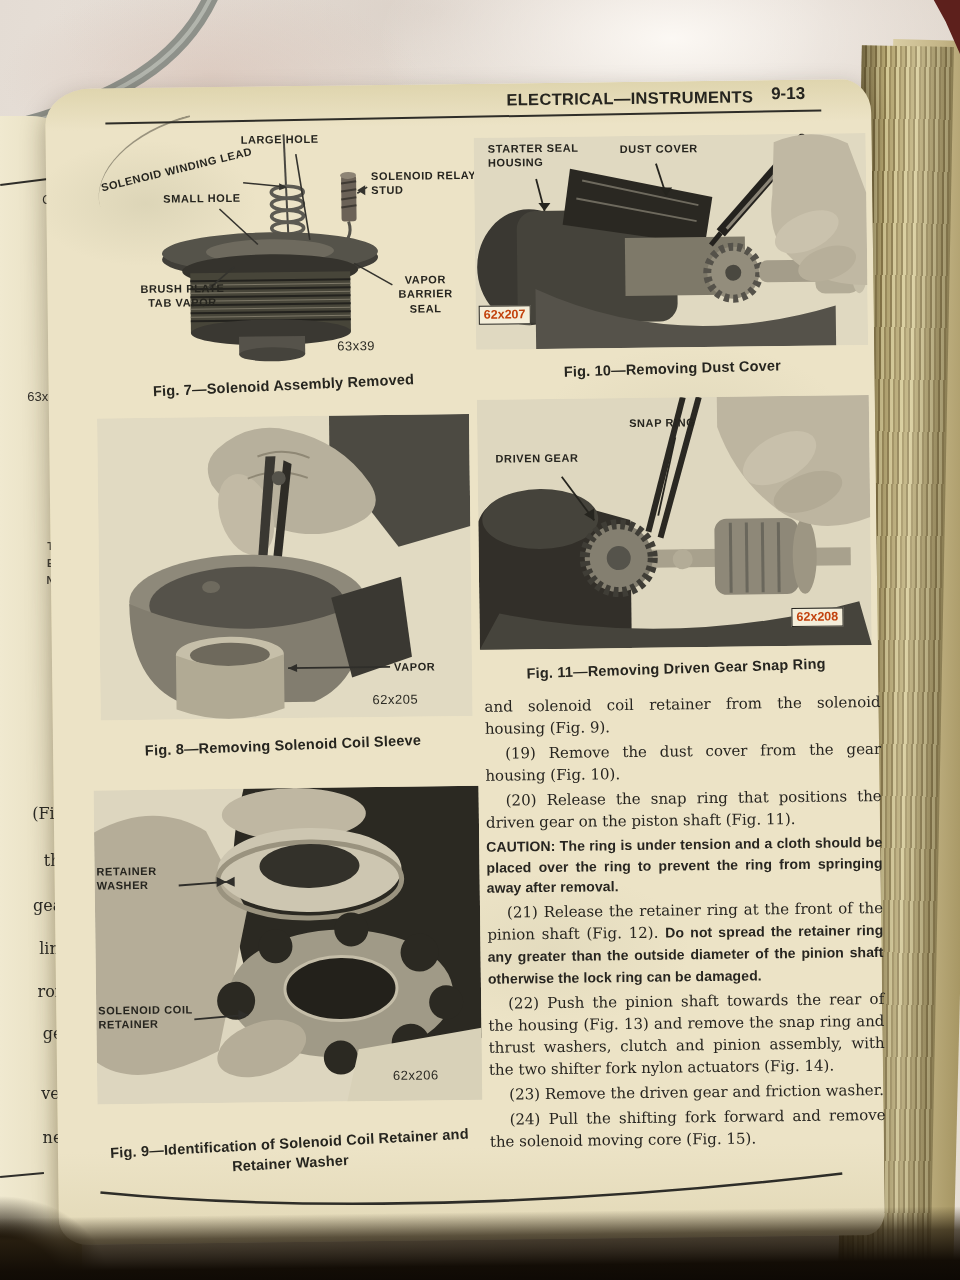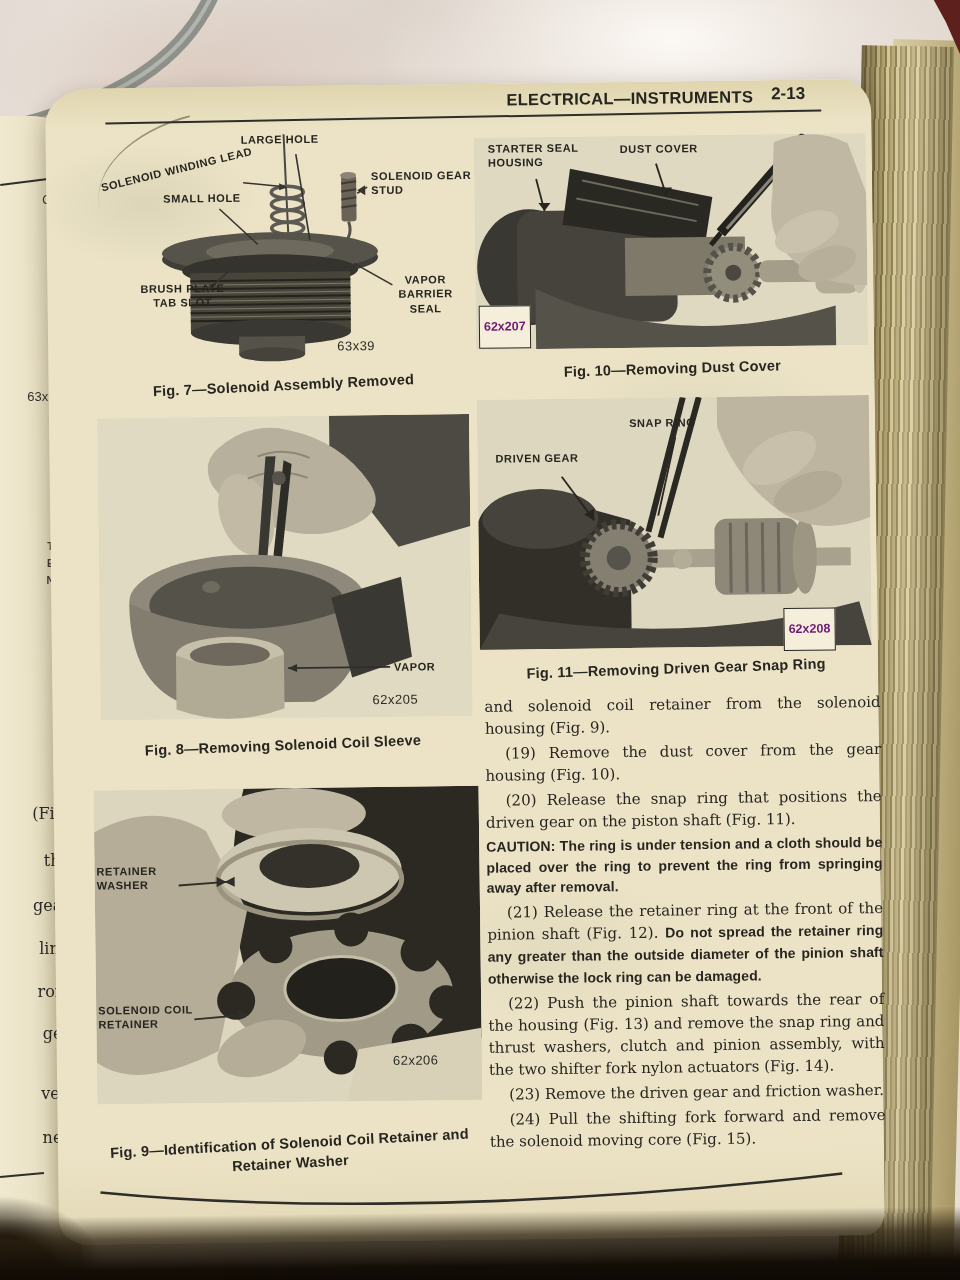--- a/index.html
+++ b/index.html
@@ -62,22 +62,22 @@
     font:bold 16.5px/1 "Liberation Sans",sans-serif;letter-spacing:.3px;color:#26251f;}
   .head-num{left:726px;top:5px;font:bold 17px/1 "Liberation Sans",sans-serif;color:#26251f;}
 
   
   .photo{position:absolute;}
   .photo svg{position:absolute;inset:0;}
   .flabel{position:absolute;font:bold 11px/1.3 "Liberation Sans",sans-serif;letter-spacing:.6px;
     color:#26251f;white-space:pre-line;}
   .flabel.ctr{text-align:center;}
   .pcode{position:absolute;font:13px/1 "Liberation Sans",sans-serif;letter-spacing:.5px;color:#2c2b24;}
-  .badge{position:absolute;font:bold 12.5px/1.2 "Liberation Sans",sans-serif;color:#701a75;
-    background:#f4eeda;border:1.5px solid #26251f;padding:13px 4px;}
+  .badge{position:absolute;font:bold 12.5px/1.2 "Liberation Sans",sans-serif;color:#c2410c;
+    background:#f4eeda;border:1.5px solid #26251f;padding:1px 4px;}
   .caption{position:absolute;font:bold 14.5px/1.35 "Liberation Sans",sans-serif;color:#26251f;
     text-align:center;letter-spacing:.2px;}
 
   
   .bodytext{left:432px;top:612px;width:396px;font:15px/1.47 "DejaVu Serif",serif;
     color:#272520;text-align:justify;}
   .bodytext p{margin:0 0 3px 0;}
   .para.ind{text-indent:20px;}
   .bsans{font-family:"Liberation Sans",sans-serif;font-weight:bold;font-size:14px;
     letter-spacing:.1px;}
@@ -125,21 +125,21 @@
   <div class="lp-rule" style="left:0;top:64px;width:64px;transform:rotate(-7deg)"></div>
   <div class="lp-rule" style="left:0;top:1058px;width:44px;transform:rotate(-5deg)"></div>
 </div>
 
 <div class="abs gutter-shadow"></div>
 
 <div class="abs main-page">
   <div class="abs curl-line"></div>
 
   <div class="abs head-title">ELECTRICAL—INSTRUMENTS</div>
-  <div class="abs head-num">2-13</div>
+  <div class="abs head-num">9-13</div>
   <div class="abs head-rule"></div>
 
   <div class="photo" style="left:45px;top:42px;width:380px;height:240px">
     <svg viewBox="0 0 380 240">
       <line x1="193" y1="6" x2="197" y2="120" stroke="#4a4842" stroke-width="2"></line>
       <g stroke="#5c5a52" stroke-width="3.5" fill="none">
         <ellipse cx="196" cy="64" rx="16" ry="6"></ellipse>
           <ellipse cx="196" cy="76" rx="16" ry="6"></ellipse>
         <ellipse cx="196" cy="88" rx="16" ry="6"></ellipse>
           <ellipse cx="196" cy="100" rx="16" ry="6"></ellipse>
@@ -182,25 +182,25 @@
         <line x1="276" y1="60" x2="266" y2="66"></line>
         <line x1="128" y1="80" x2="166" y2="116"></line>
         <line x1="116" y1="160" x2="142" y2="138"></line>
         <line x1="300" y1="158" x2="262" y2="136"></line>
       </g>
       <polygon points="188,55 196,59 188,62" fill="#34332e"></polygon>
       <polygon points="266,63 274,58 274,68" fill="#34332e"></polygon>
     </svg>
     <div class="flabel" style="left:8px;top:32px;width:162px;transform:rotate(-13deg)">SOLENOID WINDING LEAD</div>
     <div class="flabel" style="left:150px;top:4px">LARGE HOLE</div>
-    <div class="flabel" style="left:280px;top:42px;width:110px">SOLENOID GEAR
+    <div class="flabel" style="left:280px;top:42px;width:110px">SOLENOID RELAY
 STUD</div>
     <div class="flabel" style="left:72px;top:62px">SMALL HOLE</div>
     <div class="flabel ctr" style="left:40px;top:152px;width:100px">BRUSH PLATE
-TAB SLOT</div>
+TAB VAPOR</div>
     <div class="flabel ctr" style="left:296px;top:146px;width:74px">VAPOR
 BARRIER
 SEAL</div>
     <div class="pcode" style="left:244px;top:212px">63x39</div>
   </div>
   <div class="caption" style="left:45px;top:290px;width:380px;transform:rotate(-2deg)">Fig. 7—Solenoid Assembly Removed</div>
 
   <div class="photo" style="left:48px;top:330px;width:372px;height:302px">
     <svg viewBox="0 0 372 302">
       <rect width="372" height="302" fill="#e1dac2"></rect>
@@ -259,21 +259,21 @@
         <line x1="98" y1="230" x2="152" y2="226"></line>
       </g>
       <polygon points="140,93 130,88 130,98" fill="#2f2e2a" transform="rotate(180 135 93)"></polygon>
       <polygon points="132,93 122,88 122,98" fill="#2f2e2a"></polygon>
       <polygon points="152,226 142,221 142,231" fill="#2f2e2a"></polygon>
     </svg>
     <div class="flabel" style="left:2px;top:74px;width:86px">RETAINER
 WASHER</div>
     <div class="flabel" style="left:2px;top:213px;width:100px">SOLENOID COIL
 RETAINER</div>
-    <div class="pcode" style="left:296px;top:267px">62x206</div>
+    <div class="pcode" style="left:296px;top:282px">62x206</div>
   </div>
   <div class="caption" style="left:22px;top:1048px;width:420px;transform:rotate(-2.4deg)">Fig. 9—Identification of Solenoid Coil Retainer and Retainer Washer</div>
 
   <div class="photo" style="left:428px;top:54px;width:392px;height:212px">
     <svg viewBox="0 0 392 212">
       <rect width="392" height="212" fill="#e0d9c1"></rect>
       <ellipse cx="54" cy="130" rx="52" ry="58" fill="#3a3832"></ellipse>
       <rect x="42" y="74" width="160" height="112" rx="18" fill="#45433b"></rect>
       <path d="M60,152 Q200,218 360,172 L360,212 L60,212 Z" fill="#55524a"></path>
       <path d="M96,32 L238,62 L230,110 L88,88 Z" fill="#2a2822"></path>
@@ -331,21 +331,21 @@
       <ellipse cx="330" cy="96" rx="36" ry="18" fill="#b2aa95" transform="rotate(-20 330 96)"></ellipse>
       <path d="M20,214 Q200,252 380,206 L392,250 L0,250 Z" fill="#46443c"></path>
       <g stroke="#26251f" stroke-width="1.8">
         <line x1="84" y1="78" x2="116" y2="122"></line>
           <line x1="198" y1="40" x2="180" y2="118"></line>
       </g>
       <polygon points="116,122 106,116 116,110" fill="#26251f"></polygon>
     </svg>
     <div class="flabel" style="left:18px;top:52px">DRIVEN GEAR</div>
     <div class="flabel" style="left:152px;top:18px">SNAP RING</div>
-    <div class="badge" style="left:304px;top:212px">62x208</div>
+    <div class="badge" style="left:312px;top:212px">62x208</div>
   </div>
   <div class="caption" style="left:428px;top:578px;width:392px;transform:rotate(-1.2deg)">Fig. 11—Removing Driven Gear Snap Ring</div>
 
   <div class="abs bodytext">
     <p class="para"><span>and solenoid coil retainer from the solenoid housing (Fig. 9).</span></p>
     <p class="para ind"><span>(19) Remove the dust cover from the gear housing (Fig. 10).</span></p>
     <p class="para ind"><span>(20) Release the snap ring that positions the driven gear on the piston shaft (Fig. 11).</span></p>
     <p class="para bsans"><span>CAUTION: The ring is under tension and a cloth should be placed over the ring to prevent the ring from springing away after removal.</span></p>
     <p class="para ind"><span>(21) Release the retainer ring at the front of the pinion shaft (Fig. 12). </span><span class="bsans">Do not spread the retainer ring any greater than the outside diameter of the pinion shaft otherwise the lock ring can be damaged.</span></p>
     <p class="para ind"><span>(22) Push the pinion shaft towards the rear of the housing (Fig. 13) and remove the snap ring and thrust washers, clutch and pinion assembly, with the two shifter fork nylon actuators (Fig. 14).</span></p>

